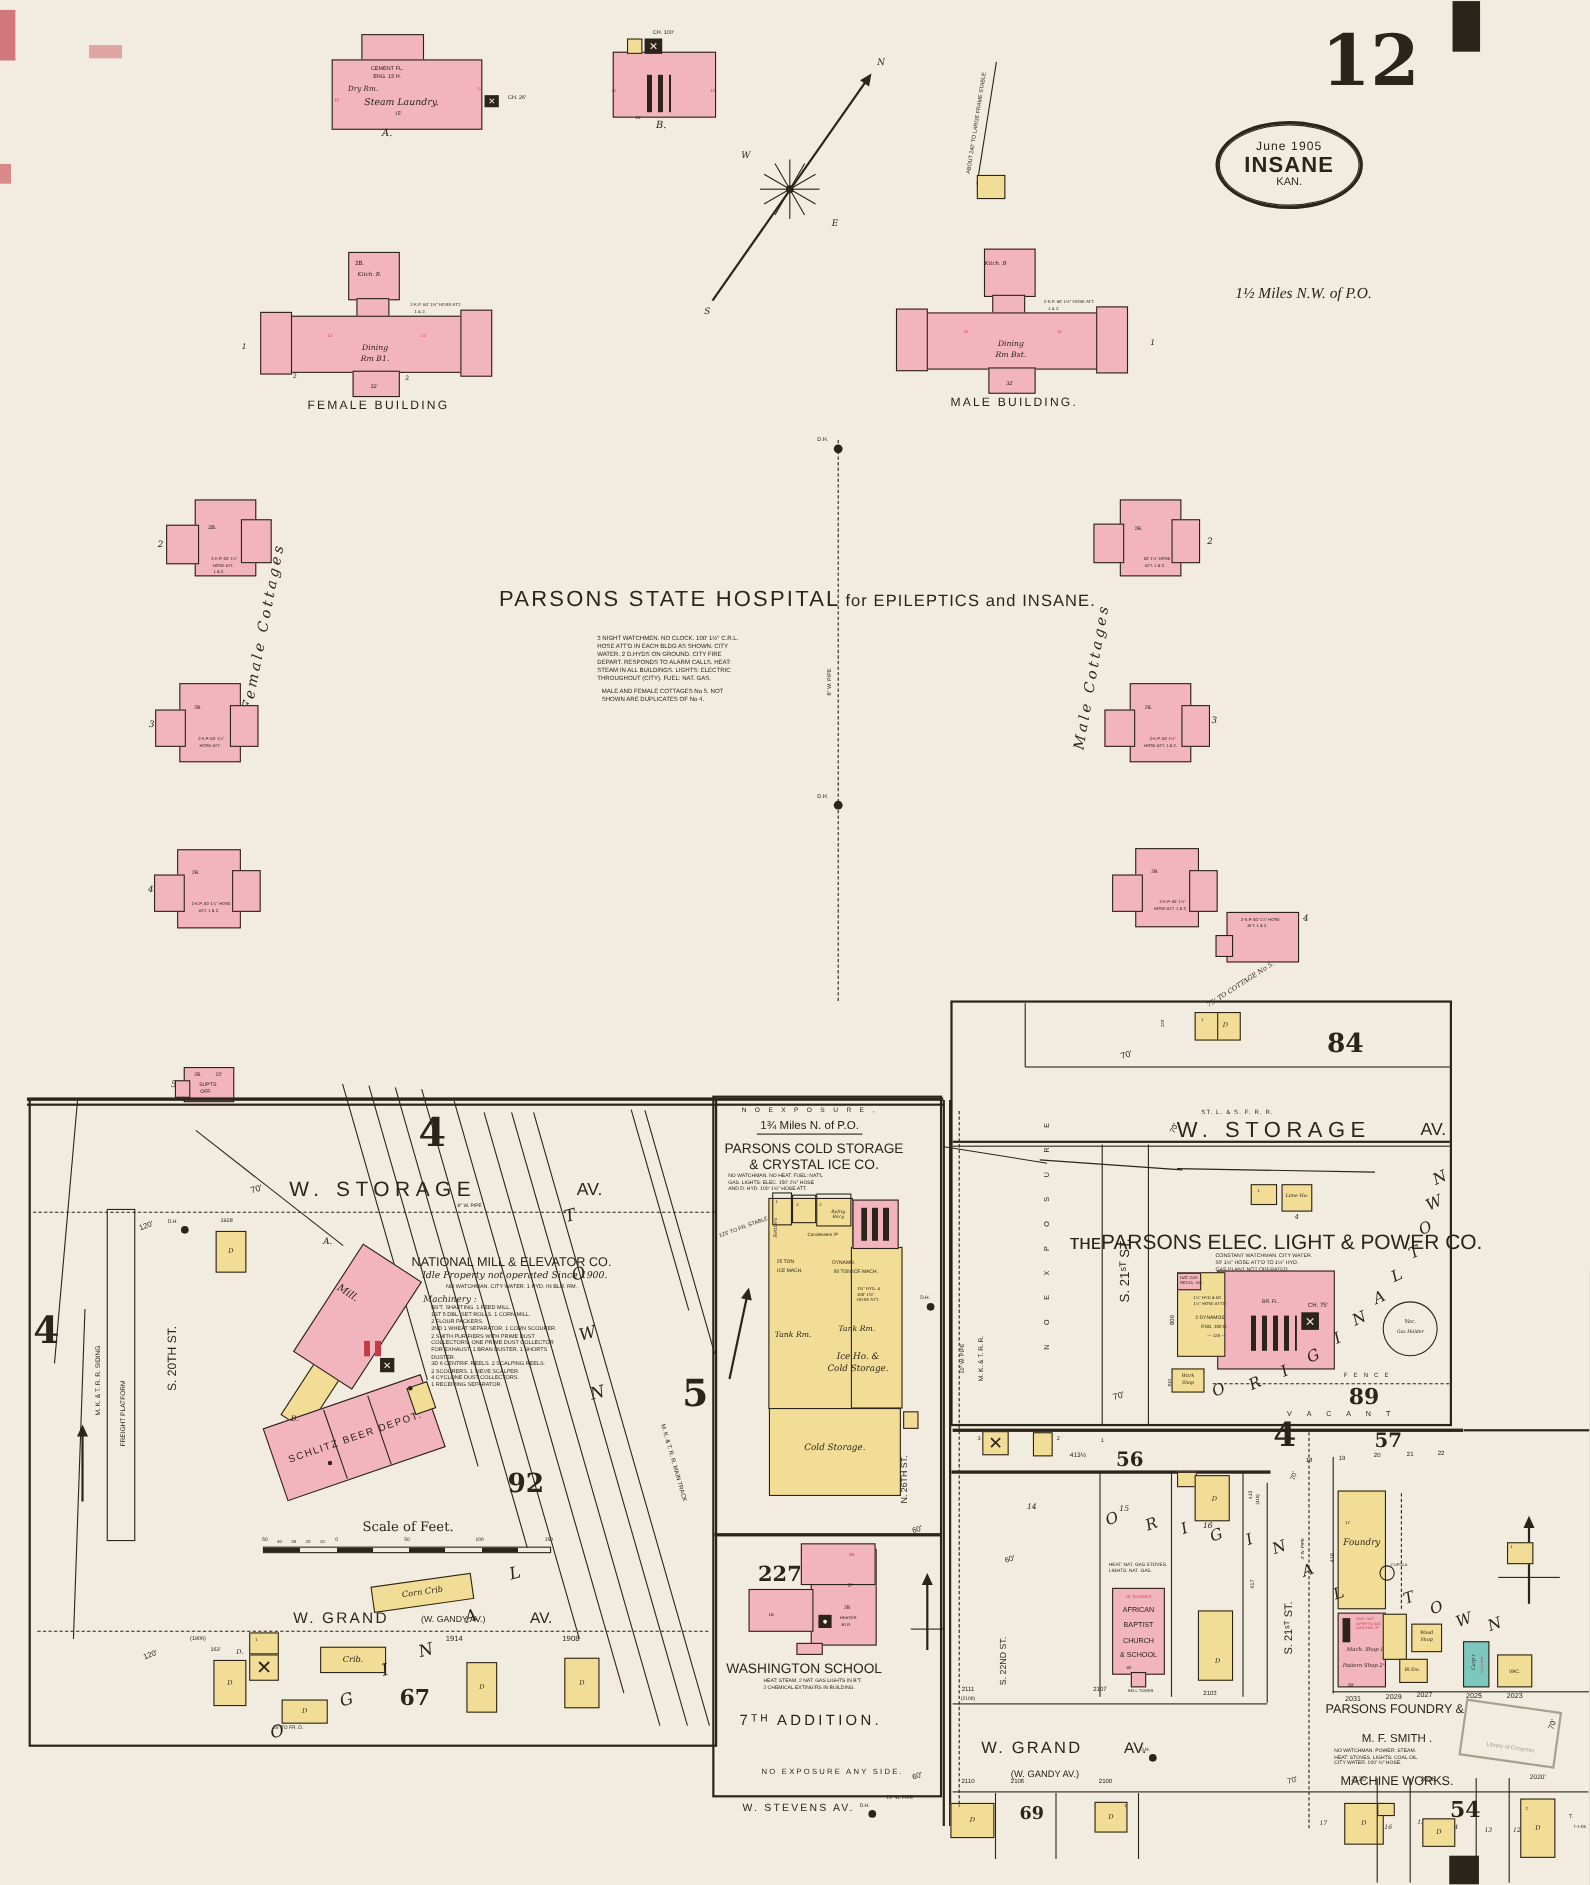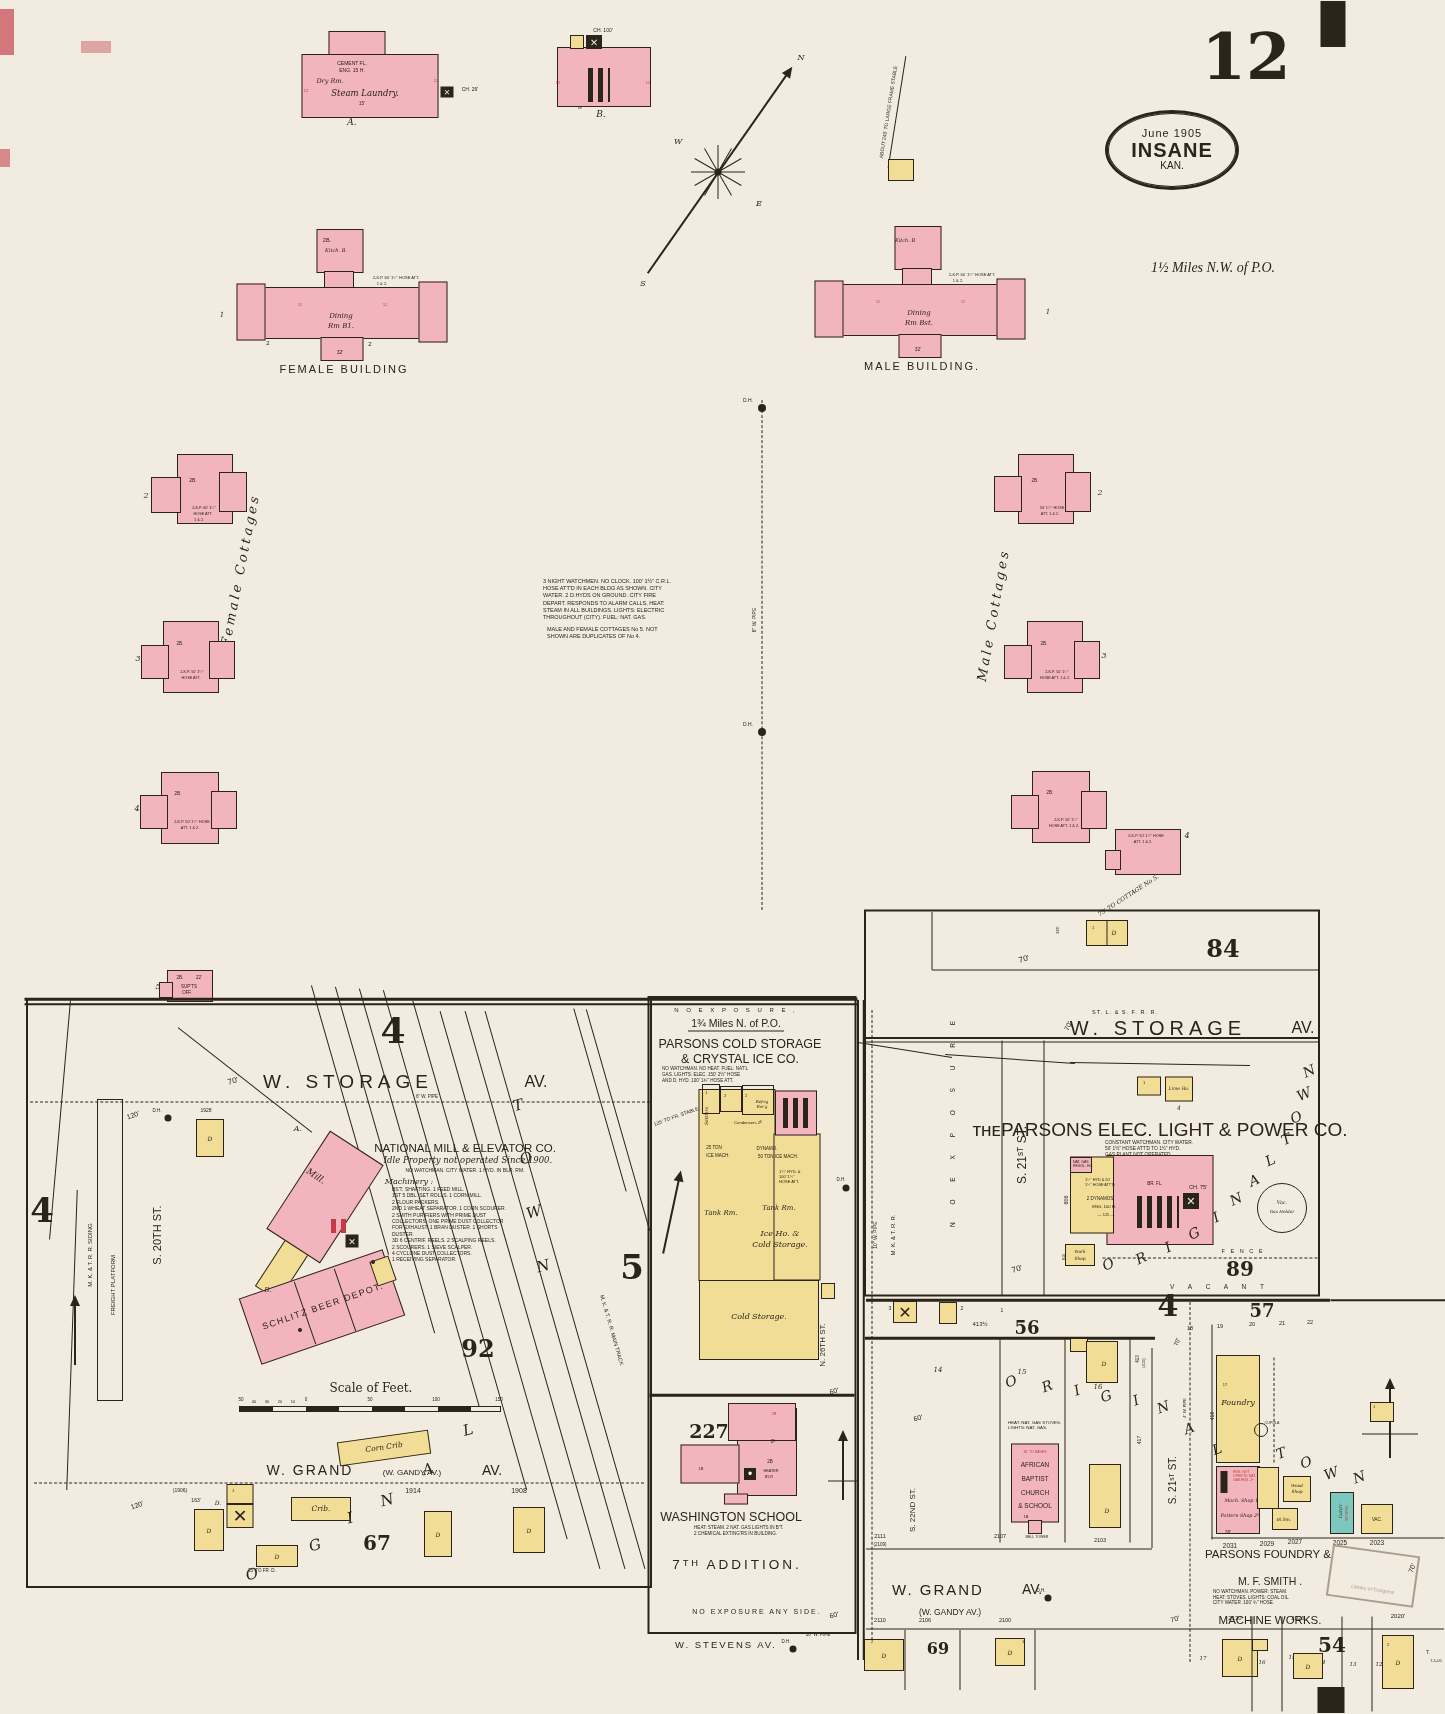--- a/index.html
+++ b/index.html
@@ -19,22 +19,26 @@
   <div class="abs ctr serifb" style="left:1246px;top:56px;font-size:64px;">12</div>
 
   <div class="abs ctr" style="left:1172px;top:150px;">
     <div id="stamp-oval">
       <span style="font-size:11px;letter-spacing:1px;">June 1905</span>
       <span style="font-size:20px;font-weight:bold;letter-spacing:1px;">INSANE</span>
       <span style="font-size:10px;">KAN.</span>
     </div>
   </div>
 
-  <div class="abs ctr" style="left:1185px;top:268px;font-size:14px;font-style:italic;font-family:'Liberation Serif',serif;margin-left:28px;">1½ Miles N.W. of P.O.</div>
-
+  <div class="abs ctr" style="left:1185px;top:268px;font-size:14px;font-style:italic;font-family:'Liberation Serif',serif;">1½ Miles N.W. of P.O.</div>
+
+  <div class="abs ctr" style="left:725px;top:545px;">
+    <span style="font-size:20px;letter-spacing:2px;">PARSONS STATE HOSPITAL</span>
+    <span style="font-size:15px;letter-spacing:1px;">for EPILEPTICS and INSANE.</span>
+  </div>
 
   <div class="abs" id="hospital-notes" style="left:543px;top:578px;font-size:5.5px;line-height:7.2px;white-space:nowrap;">3 NIGHT WATCHMEN. NO CLOCK. 100' 1½" C.R.L.<br>HOSE ATT'D IN EACH BLDG AS SHOWN. CITY<br>WATER. 2 D.HYDS ON GROUND. CITY FIRE<br>DEPART. RESPONDS TO ALARM CALLS. HEAT:<br>STEAM IN ALL BUILDINGS. LIGHTS: ELECTRIC<br>THROUGHOUT (CITY). FUEL: NAT. GAS.</div>
   <div class="abs" id="cottage-note" style="left:547px;top:626px;font-size:5.5px;line-height:7.2px;white-space:nowrap;">MALE AND FEMALE COTTAGES No 5. NOT<br>SHOWN ARE DUPLICATES OF No 4.</div>
 
   <div id="map-layer">
       <div style="position: absolute; left: 1333px; top: 24px; transform: translate(-50%, -50%); width: 25px; height: 46px; background: rgb(43, 36, 26);"></div>
       <div style="position: absolute; left: 1331px; top: 1700px; transform: translate(-50%, -50%); width: 27px; height: 26px; background: rgb(43, 36, 26);"></div>
       <div style="position: absolute; left: 7px; top: 32px; transform: translate(-50%, -50%); width: 14px; height: 46px; background: rgb(194, 59, 70); opacity: 0.65;"></div>
       <div style="position: absolute; left: 5px; top: 158px; transform: translate(-50%, -50%); width: 10px; height: 18px; background: rgb(194, 59, 70); opacity: 0.55;"></div>
       <div style="position: absolute; left: 96px; top: 47px; transform: translate(-50%, -50%); width: 30px; height: 12px; background: rgb(194, 59, 70); opacity: 0.4;"></div>

